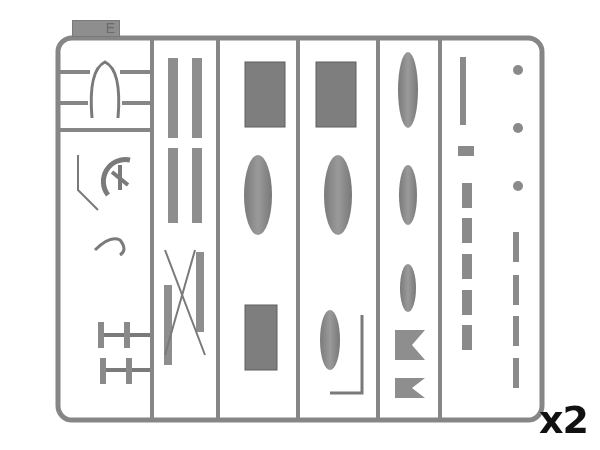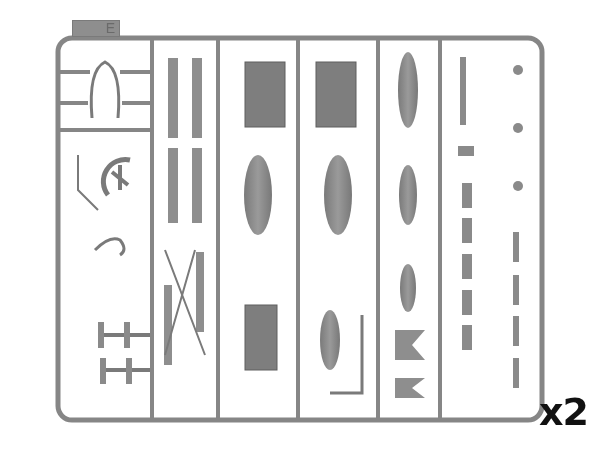--- a/index.html
+++ b/index.html
@@ -1,20 +1,20 @@
 <!DOCTYPE html>
 <html><head>
 <meta charset="utf-8">
 <style>
   html,body{margin:0;padding:0;background:#fff;}
   body{width:600px;height:450px;position:relative;overflow:hidden;font-family:"Liberation Sans",sans-serif;}
   .stage{position:absolute;left:0;top:0;width:600px;height:450px;}
   .tab{position:absolute;left:72px;top:20px;width:46px;height:15px;background:#8e8e8e;border:1px solid #7a7a7a;}
   .tab-text{position:absolute;right:4px;top:-1px;font-size:14px;color:#6a6a6a;font-family:"Liberation Sans",sans-serif;}
-  .count{position:absolute;right:12px;bottom:16px;font-size:38px;font-weight:bold;color:#111;font-family:"DejaVu Sans",sans-serif;letter-spacing:-1px;}
+  .count{position:absolute;right:12px;bottom:8px;font-size:38px;font-weight:bold;color:#111;font-family:"DejaVu Sans",sans-serif;letter-spacing:-1px;}
 </style>
 </head>
 <body>
 
 <div class="stage">
   <svg width="600" height="450" viewBox="0 0 600 450">
     <defs>
       <linearGradient id="pg" x1="0" x2="1">
         <stop offset="0" stop-color="#7a7a7a"></stop>
         <stop offset="0.5" stop-color="#9a9a9a"></stop>

